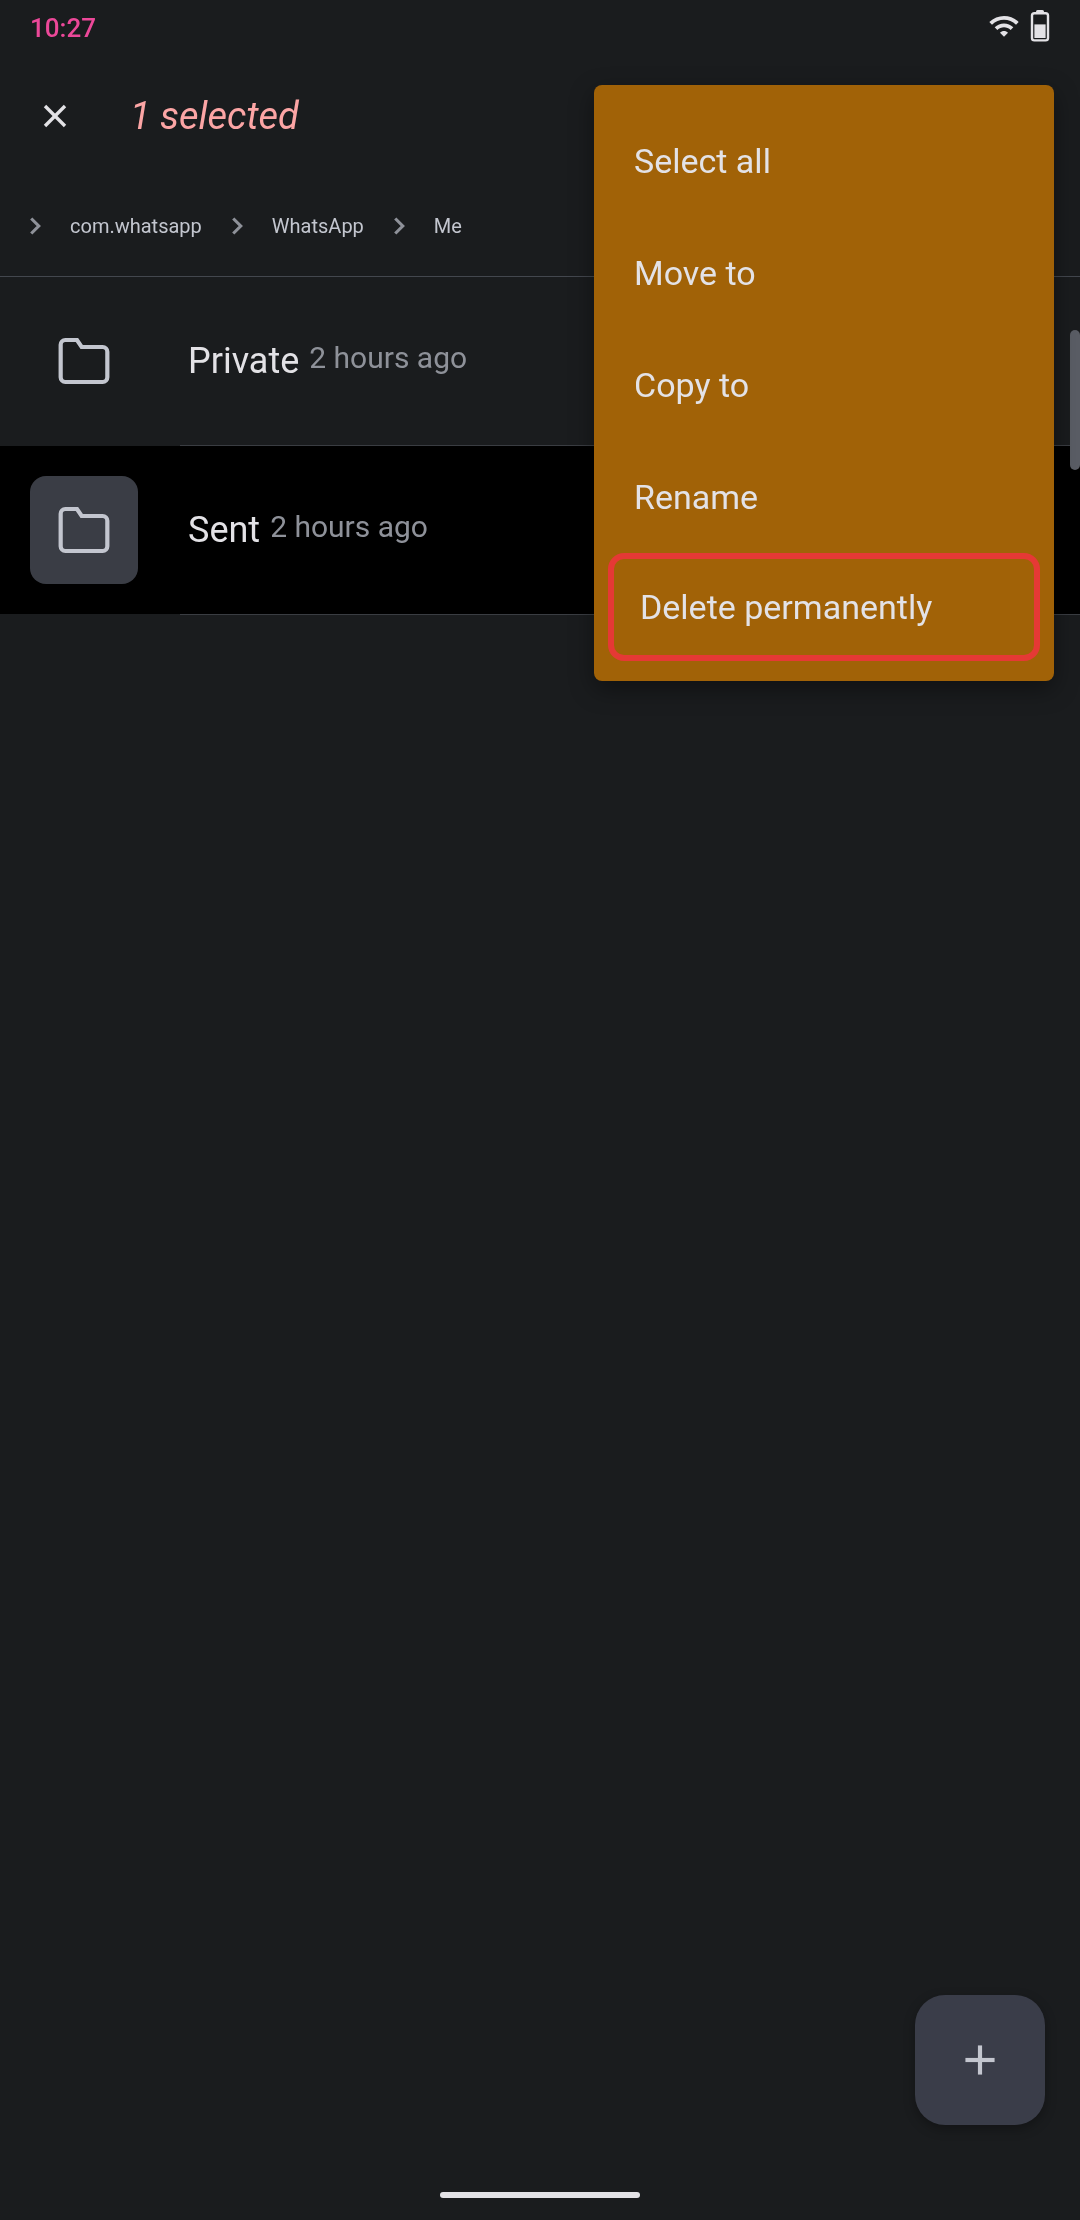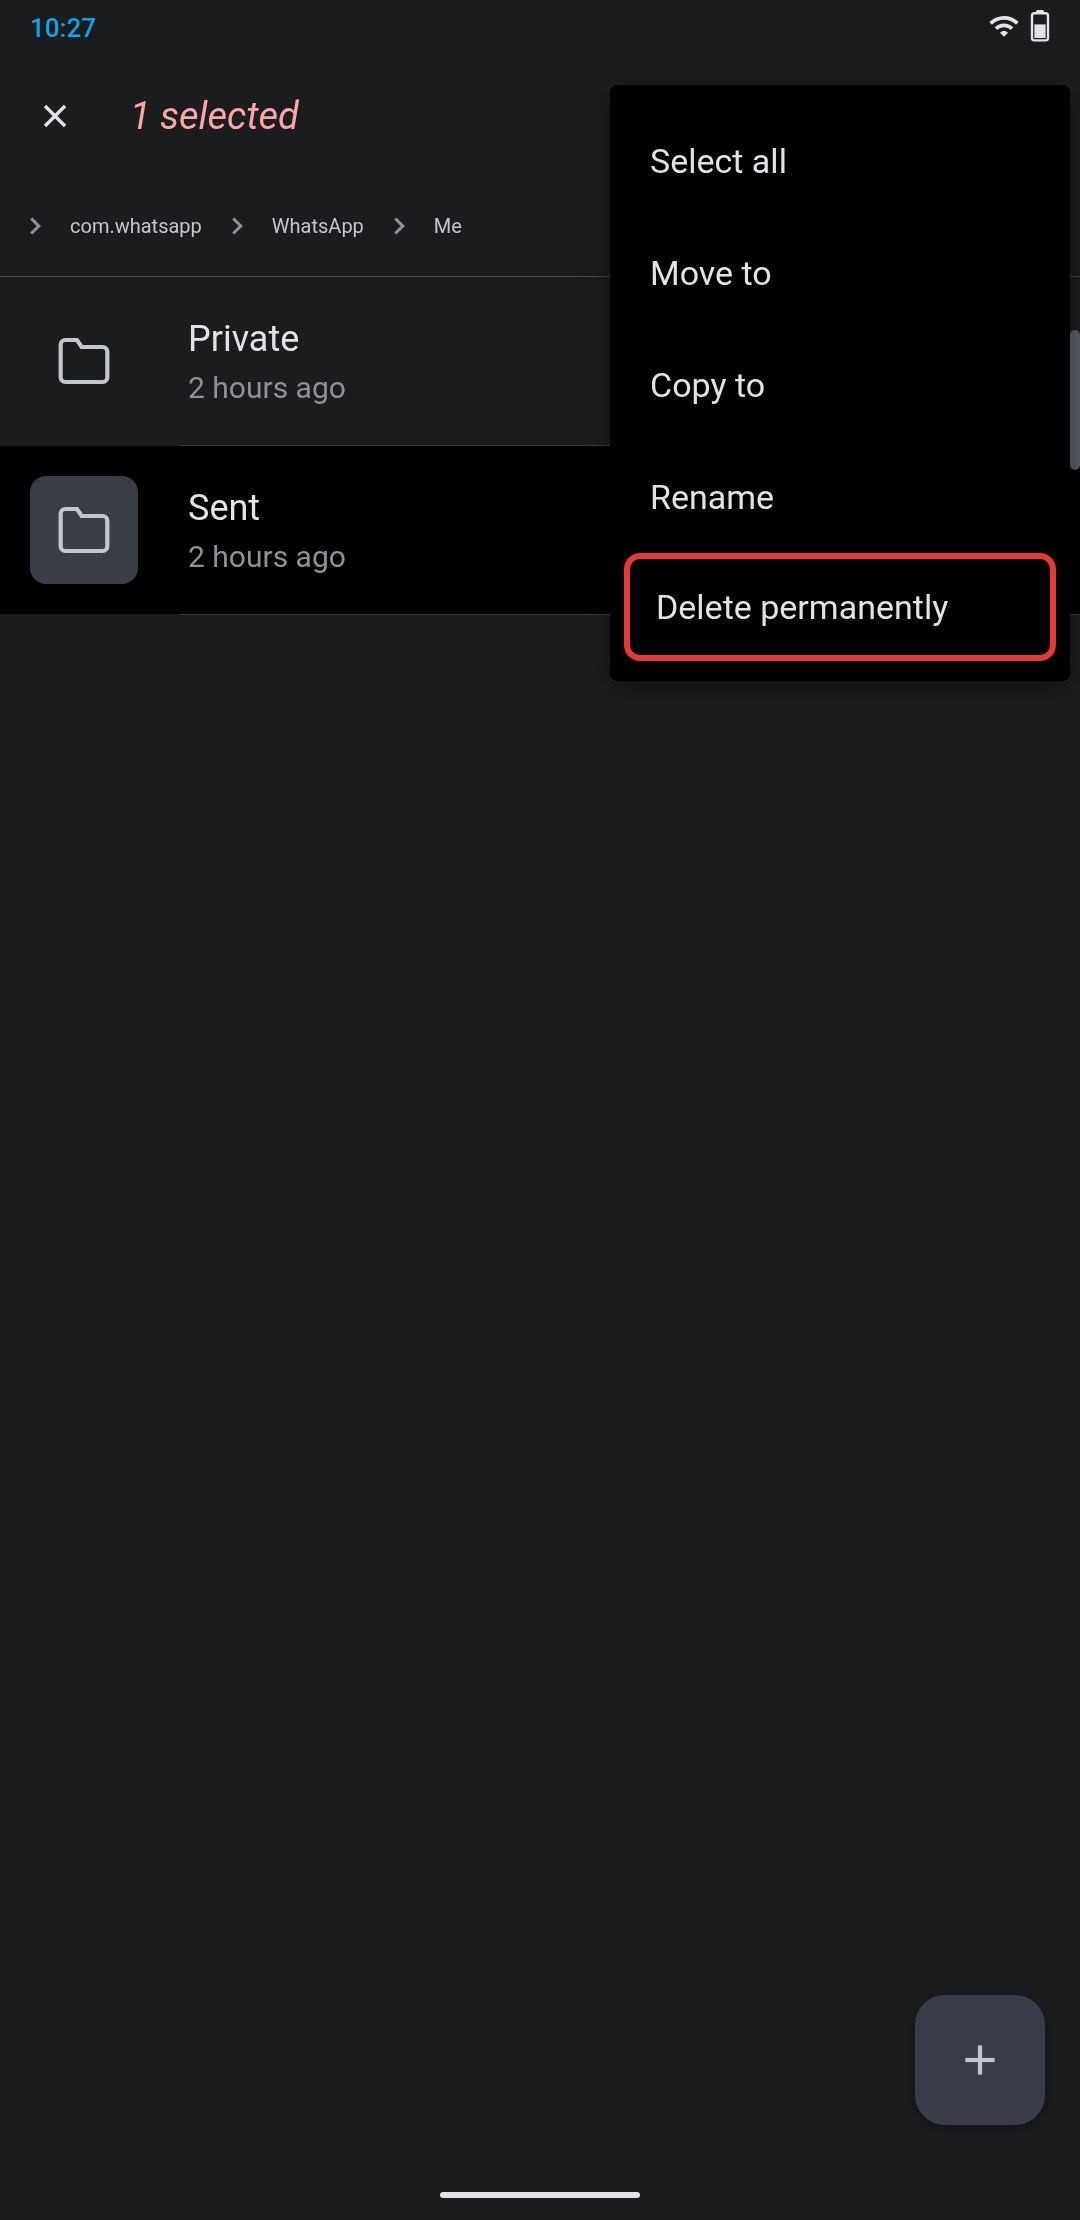--- a/index.html
+++ b/index.html
@@ -17,21 +17,21 @@
       overflow: hidden;
       position: relative;
     }
     
     .status-bar {
       height: 56px;
       display: flex;
       justify-content: space-between;
       align-items: center;
       padding: 0 30px;
-      color: #0ea5e9;
+      color: #ec4899;
     }
     
     .status-time {
       font-size: 26px;
       font-weight: 500;
     }
     
     .status-icons {
       display: flex;
       gap: 10px;
@@ -114,21 +114,21 @@
       height: 108px;
       border-radius: 16px;
       display: flex;
       align-items: center;
       justify-content: center;
       margin-right: 50px;
     }
     
     .file-info {
       display: flex;
-      flex-direction: column;
+      flex-direction: row;
       gap: 10px;
     }
     
     .file-name {
       font-size: 36px;
       color: #e3e2e6;
     }
     
     .file-time {
       font-size: 30px;
@@ -137,23 +137,23 @@
     
     .item-divider {
       height: 1px;
       background: #3a3d42;
       margin-left: 180px;
     }
     
     .menu-popup {
       position: absolute;
       top: 85px;
-      right: 10px;
+      right: 26px;
       width: 460px;
-      background: #000000;
+      background: #a16207;
       border-radius: 8px;
       padding: 20px 0;
       box-shadow: 0 8px 24px rgba(0,0,0,0.4);
       z-index: 100;
     }
     
     .menu-item {
       height: 112px;
       display: flex;
       align-items: center;

